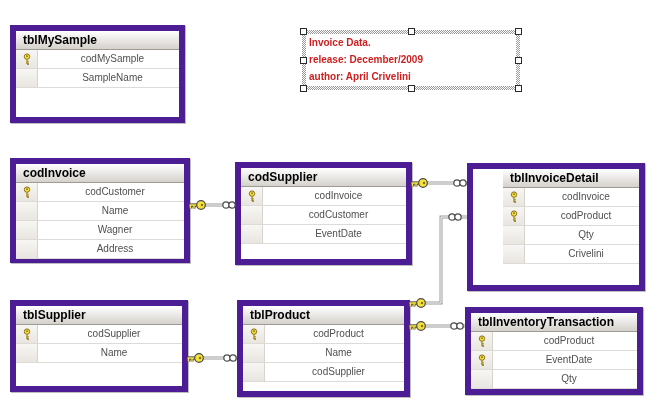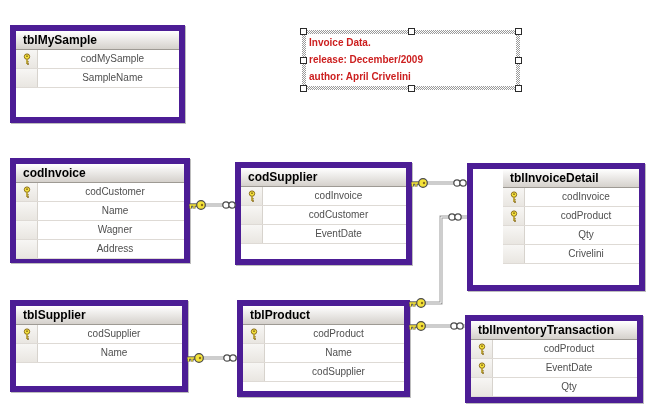--- a/index.html
+++ b/index.html
@@ -168,21 +168,21 @@
         </div>
         <div class="row">
           <div class="ic"></div>
           <div class="nm">Name</div>
         </div>
         <div class="row">
           <div class="ic"></div>
           <div class="nm">codSupplier</div>
         </div>
       </div>
-      <div class="tbl" style="left: 465px; top: 307px; width: 178px; height: 88px; margin-top: 8px;">
+      <div class="tbl" style="left: 465px; top: 307px; width: 178px; height: 88px;">
         <div class="tbl-h">tblInventoryTransaction</div>
         <div class="row">
           <div class="ic">
             <svg width="10" height="13" viewBox="0 0 10 13">
               <circle cx="5" cy="3.6" r="2.7" fill="#f5e33a" stroke="#8a6d1c"></circle>
               <circle cx="5" cy="3.2" r="0.9" fill="#8a6d1c"></circle>
               <path d="M5 6.3 V11 M5 8.7 H6.6 M5 11 H7" stroke="#8a6d1c" stroke-width="1.5" fill="none"></path>
               <path d="M5 6.3 V10.6" stroke="#f5e33a" stroke-width="0.7" fill="none"></path>
             </svg>
           </div>

